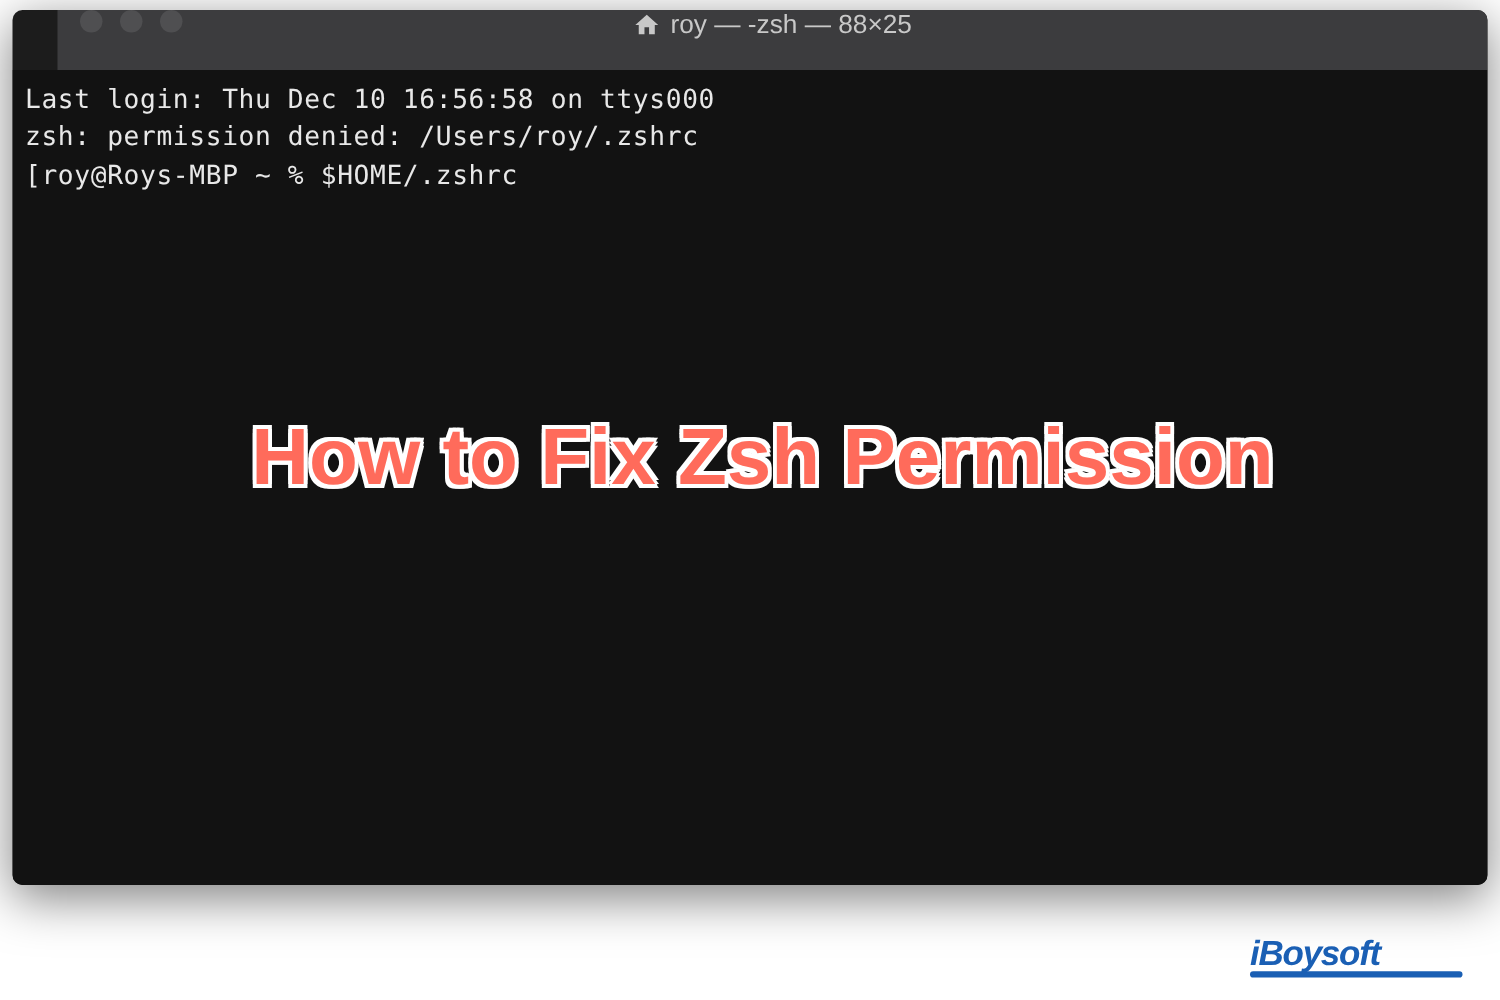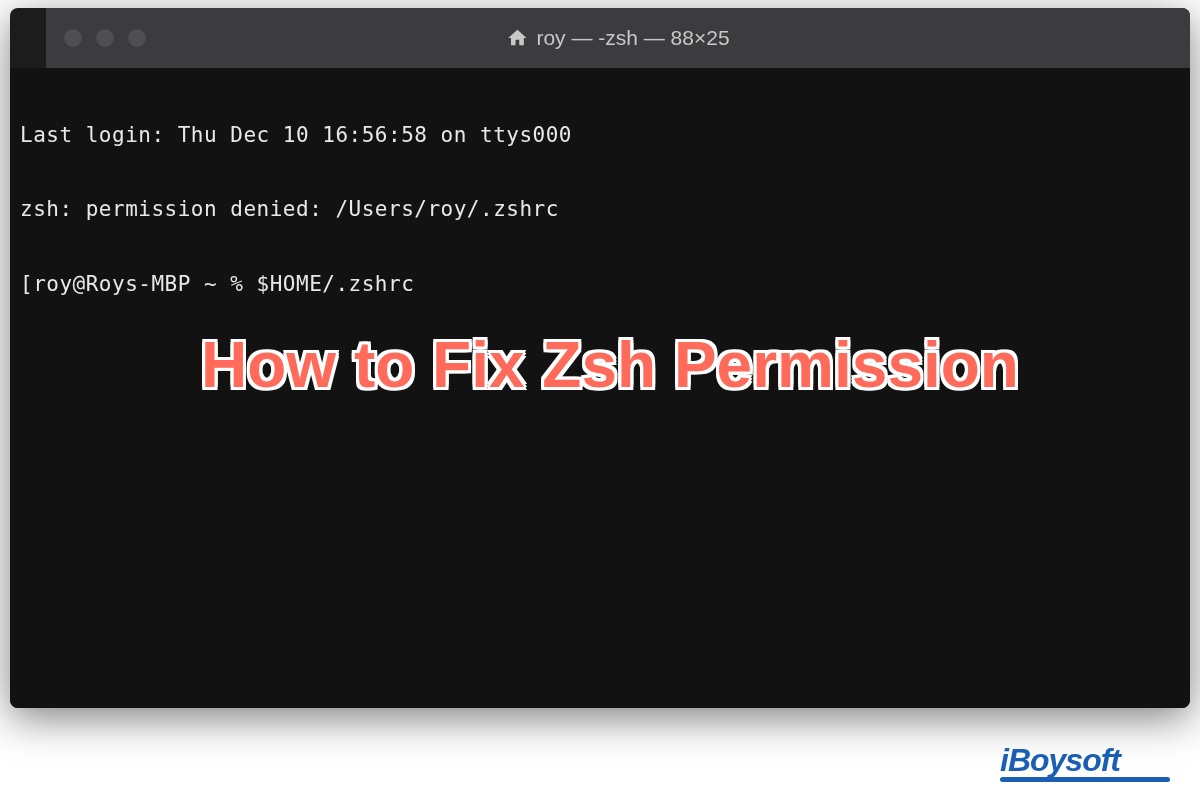--- a/index.html
+++ b/index.html
@@ -25,24 +25,23 @@
       height: 700px;
       background: #1c1c1c;
       border-radius: 8px;
       box-shadow: 0 10px 40px rgba(0,0,0,0.5);
       overflow: hidden;
       display: flex;
       flex-direction: column;
     }
     
     .title-bar {
-      height: 60px;
+      height: 48px;
       background: #3c3c3e;
       display: flex;
-      align-items: center;
       position: relative;
       flex-shrink: 0;
       margin-left: 36px;
     }
     
     .traffic-lights {
       display: flex;
       gap: 14px;
       padding-left: 18px;
     }
@@ -79,21 +78,20 @@
       font-family: "SF Mono", "Menlo", "Monaco", "Consolas", monospace;
       font-size: 21px;
       line-height: 1.45;
       color: #e8e8e8;
       letter-spacing: 0.5px;
     }
     
     .terminal-line {
       white-space: pre;
       font-weight: 500;
-      margin-top: 44px;
     }
     
     .cursor-box {
       display: inline-block;
       width: 13px;
       height: 26px;
       border: 1.5px solid #e8e8e8;
       vertical-align: text-bottom;
       margin-left: 2px;
     }
@@ -120,21 +118,21 @@
         0 -3px 0 #fff,
         0 3px 0 #fff;
       pointer-events: none;
       padding-left: 20px;
     }
     
     .brand-logo {
       position: absolute;
       bottom: 18px;
       right: 30px;
-      font-size: 32px;
+      font-size: 28px;
       font-weight: 800;
       font-style: italic;
       color: #1a5fb4;
       letter-spacing: -1px;
     }
     
     .brand-underline {
       width: 170px;
       height: 5px;
       background: #1a5fb4;

